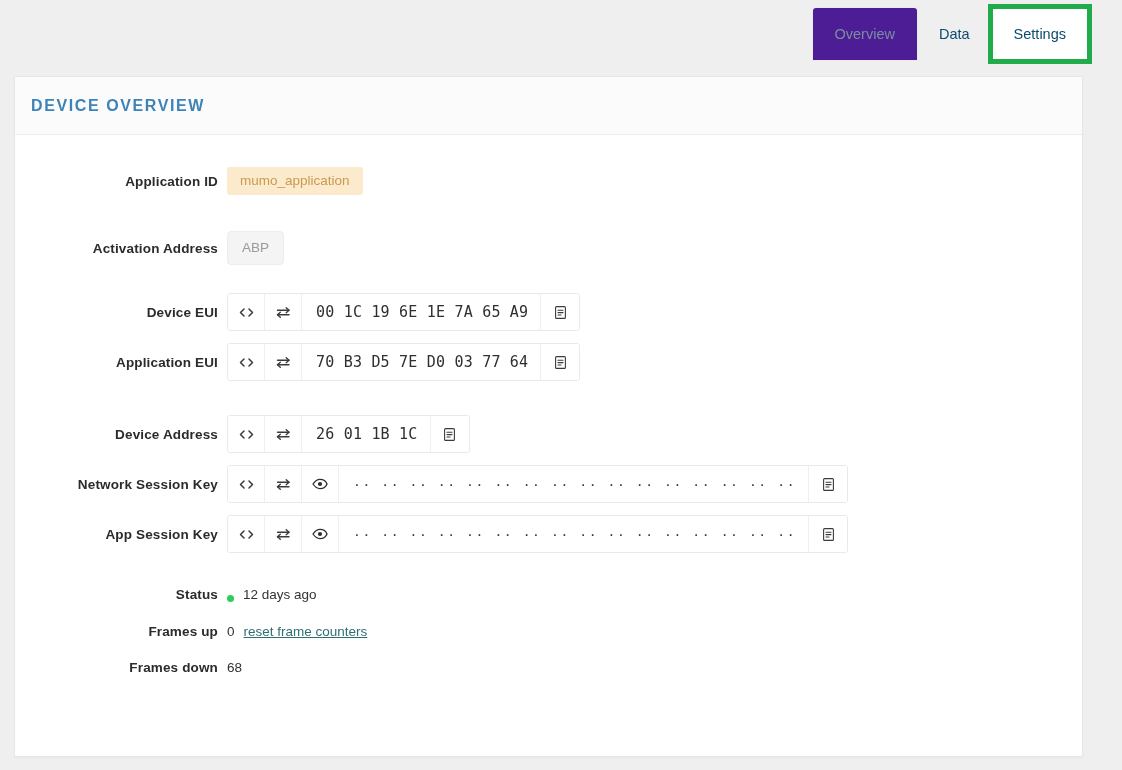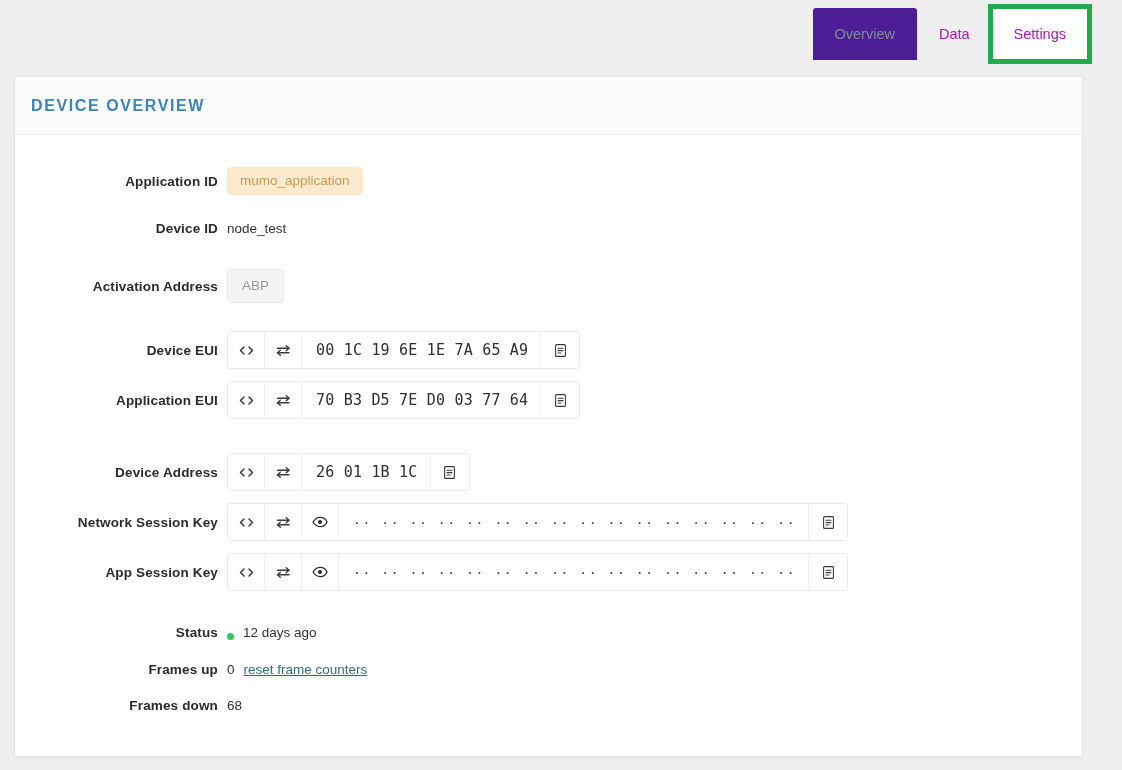--- a/index.html
+++ b/index.html
@@ -28,21 +28,21 @@
     display: flex;
     align-items: stretch;
     height: 52px;
   }
   .tab {
     display: flex;
     align-items: center;
     justify-content: center;
     padding: 0 22px;
     font-size: 14.5px;
-    color: #a21caf;
+    color: #0c4a6e;
     background: transparent;
     border: none;
     cursor: pointer;
     line-height: 1;
     white-space: nowrap;
   }
   .tab.active {
     background: #4c1d95;
     color: #7b8e9e;
     border-radius: 3px 3px 0 0;
@@ -242,24 +242,20 @@
 
     <div class="card-body">
 
       <div class="row r-appid">
         <div class="row-label">Application ID</div>
         <div class="row-value">
           <span class="badge-app">mumo_application</span>
         </div>
       </div>
 
-      <div class="row r-devid">
-        <div class="row-label">Device ID</div>
-        <div class="row-value">node_test</div>
-      </div>
 
       <div class="row r-act">
         <div class="row-label">Activation Address</div>
         <div class="row-value">
           <span class="badge-plain">ABP</span>
         </div>
       </div>
 
       <div class="row r-deveui">
         <div class="row-label">Device EUI</div>

